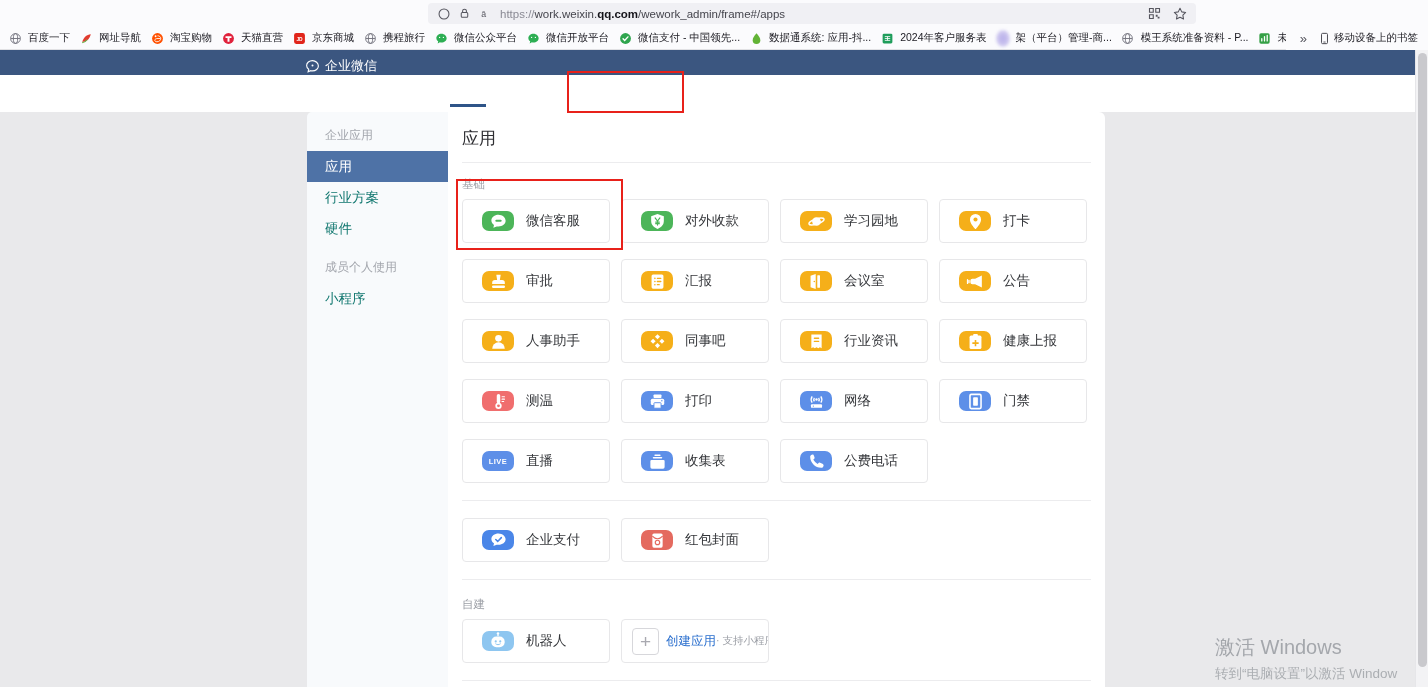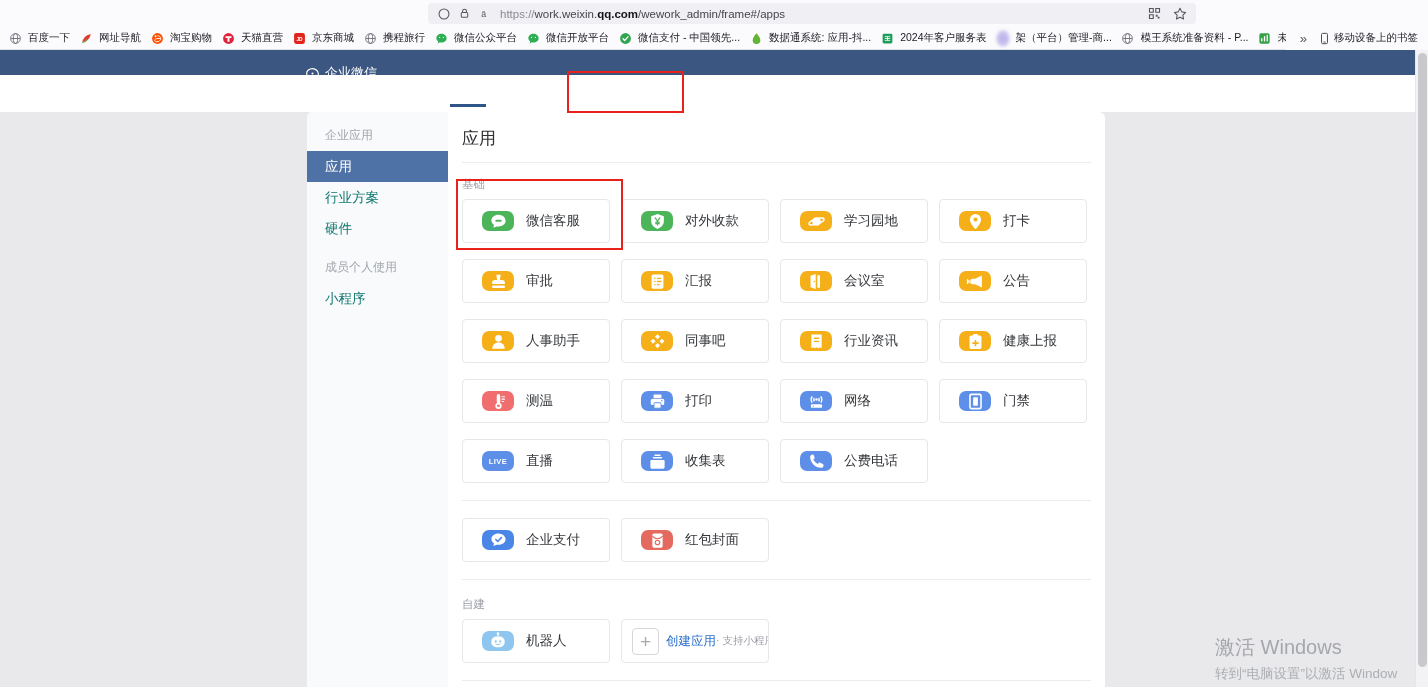--- a/index.html
+++ b/index.html
@@ -29,21 +29,21 @@
     background:radial-gradient(ellipse at center,#b7aeea 0%,#cdc6ef 55%,rgba(224,220,246,0) 100%);
     filter:blur(1.5px); }
   .bm-right { position:absolute; right:0; top:26px; height:24px; display:flex; align-items:center;
     gap:10px; padding:0 10px 0 14px; background:#fbfbfd; }
   .bm-overflow { font-size:13px; color:#55555e; cursor:pointer; }
   .bm-mobile { display:inline-flex; align-items:flex-end; gap:3px; cursor:pointer; }
   .bm-mobile span.lbl { font-size:10.5px; color:#1c1b22; white-space:nowrap; }
 
   
   .app-header { position:absolute; left:0; top:50px; width:1428px; height:25px; background:#3b5680; z-index:2; }
-  .brand { position:absolute; left:305px; top:0; height:32px; display:flex; align-items:flex-end; gap:5px;
+  .brand { position:absolute; left:305px; top:0; height:32px; display:flex; align-items:center; gap:5px;
     color:#fff; font-size:13px; cursor:pointer; }
   .hdr-links { position:absolute; right:32px; top:0; height:25px; display:flex; align-items:center; }
   .hdr-link { font-size:11.5px; color:#eef2f8; padding:0 9px; cursor:pointer; border-right:1px solid rgba(255,255,255,.4); }
   .hdr-link:last-child { border-right:none; padding-right:0; }
 
   
   .nav-row { position:absolute; left:0; top:75px; width:1428px; height:37px; background:#fff; z-index:2; }
   .nav-tabs { display:flex; margin-left:300px; height:37px; }
   .nav-tab { padding:0 24px; line-height:37px; font-size:14px; color:#33568e; cursor:pointer; position:relative; white-space:nowrap; }
   .nav-tab.active::after { content:""; position:absolute; left:6px; right:6px; bottom:5px; height:3px; background:#2e5488; }

